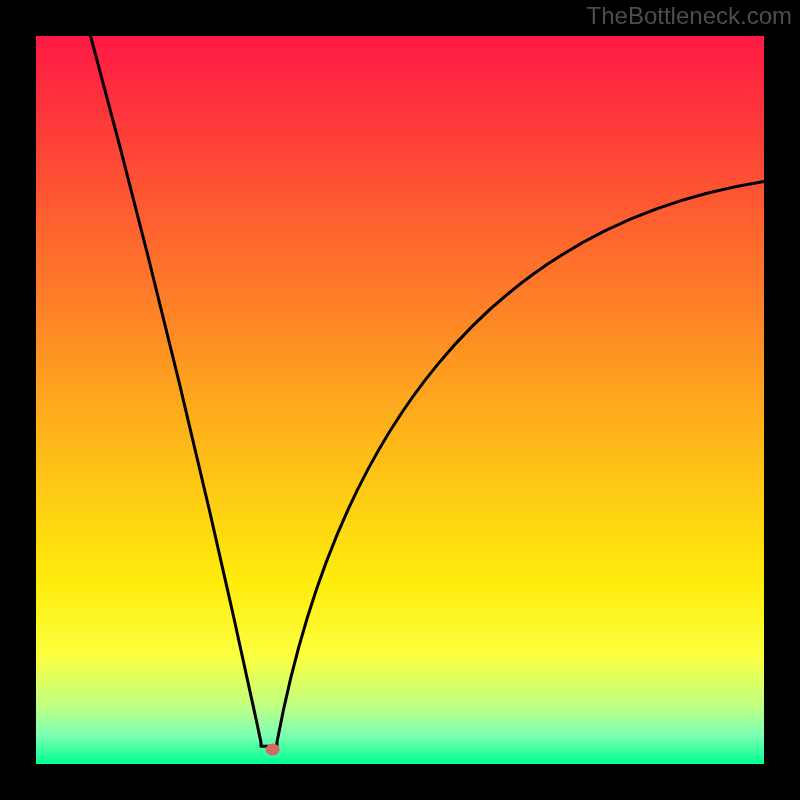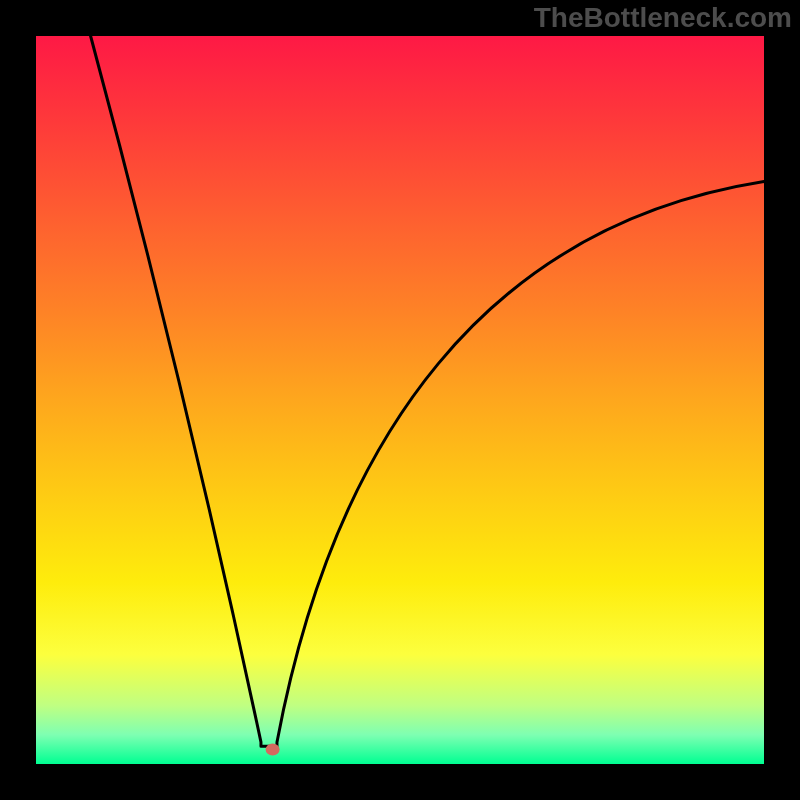--- a/index.html
+++ b/index.html
@@ -14,22 +14,22 @@
   .container {
     position: relative;
     width: 800px;
     height: 800px;
   }
   .watermark {
     position: absolute;
     top: 2px;
     right: 8px;
     color: #4d4d4d;
-    font-size: 28px;
-    font-weight: 700;
+    font-size: 24px;
+    font-weight: 400;
     letter-spacing: 0px;
     z-index: 10;
   }
   svg.chart {
     position: absolute;
     top: 0;
     left: 0;
     width: 800px;
     height: 800px;
   }

